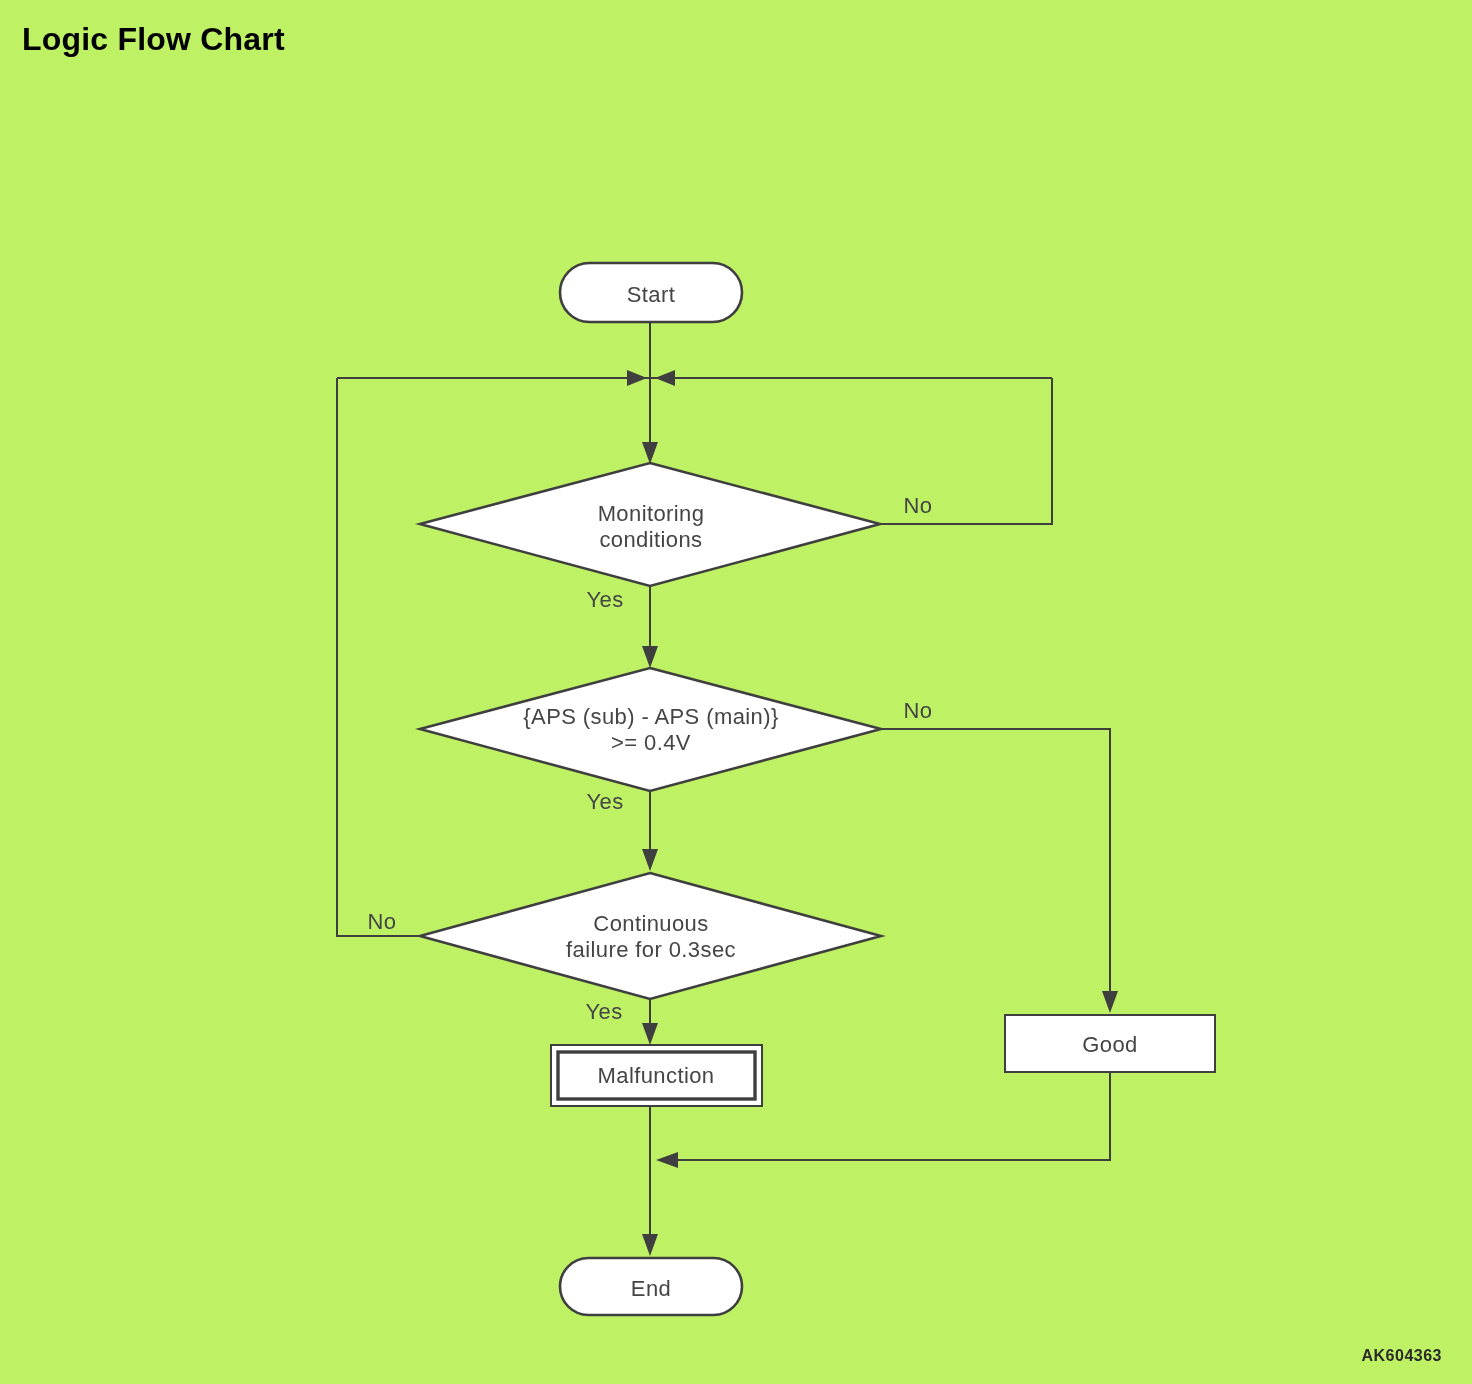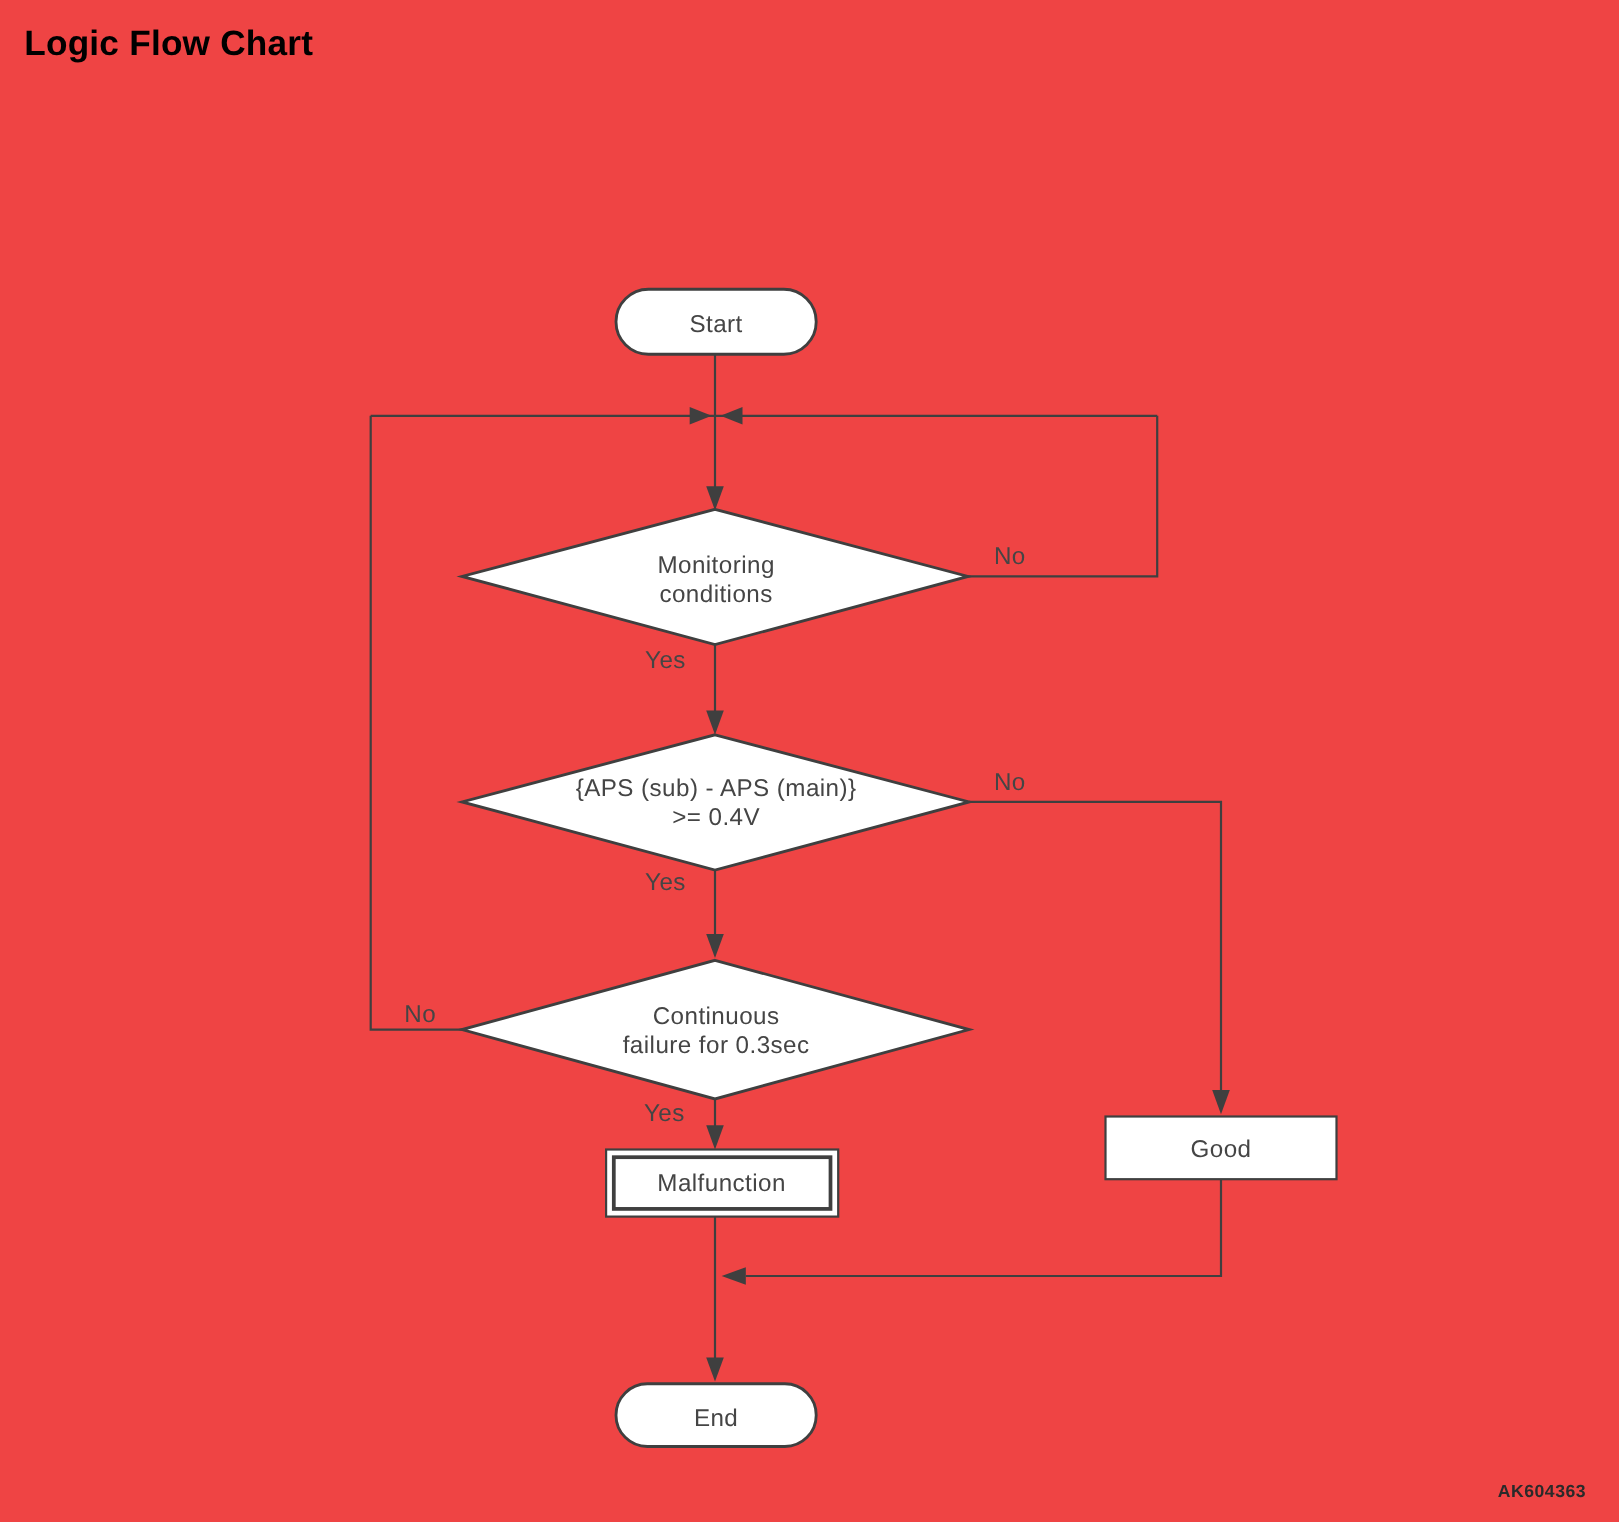--- a/index.html
+++ b/index.html
@@ -7,21 +7,21 @@
     padding: 0;
     background: #ffffff;
     width: 1472px;
     height: 1384px;
     font-family: "Liberation Sans", sans-serif;
   }
   .page {
     position: relative;
     width: 1472px;
     height: 1384px;
-    background: #ef4444;
+    background: #bef264;
     overflow: hidden;
   }
   svg { display: block; }
   .shape {
     fill: #ffffff;
     stroke: #3f3f3f;
     stroke-width: 2.6;
   }
   .shape-thin {
     fill: #ffffff;

